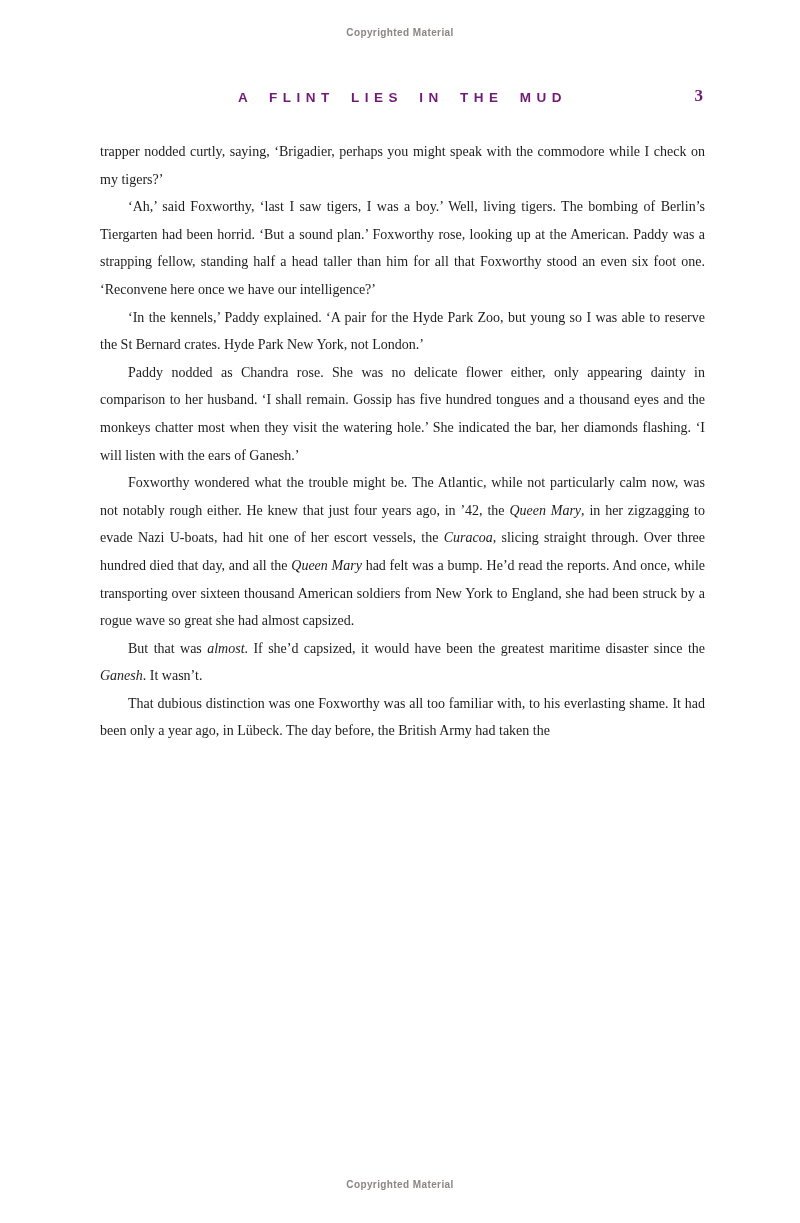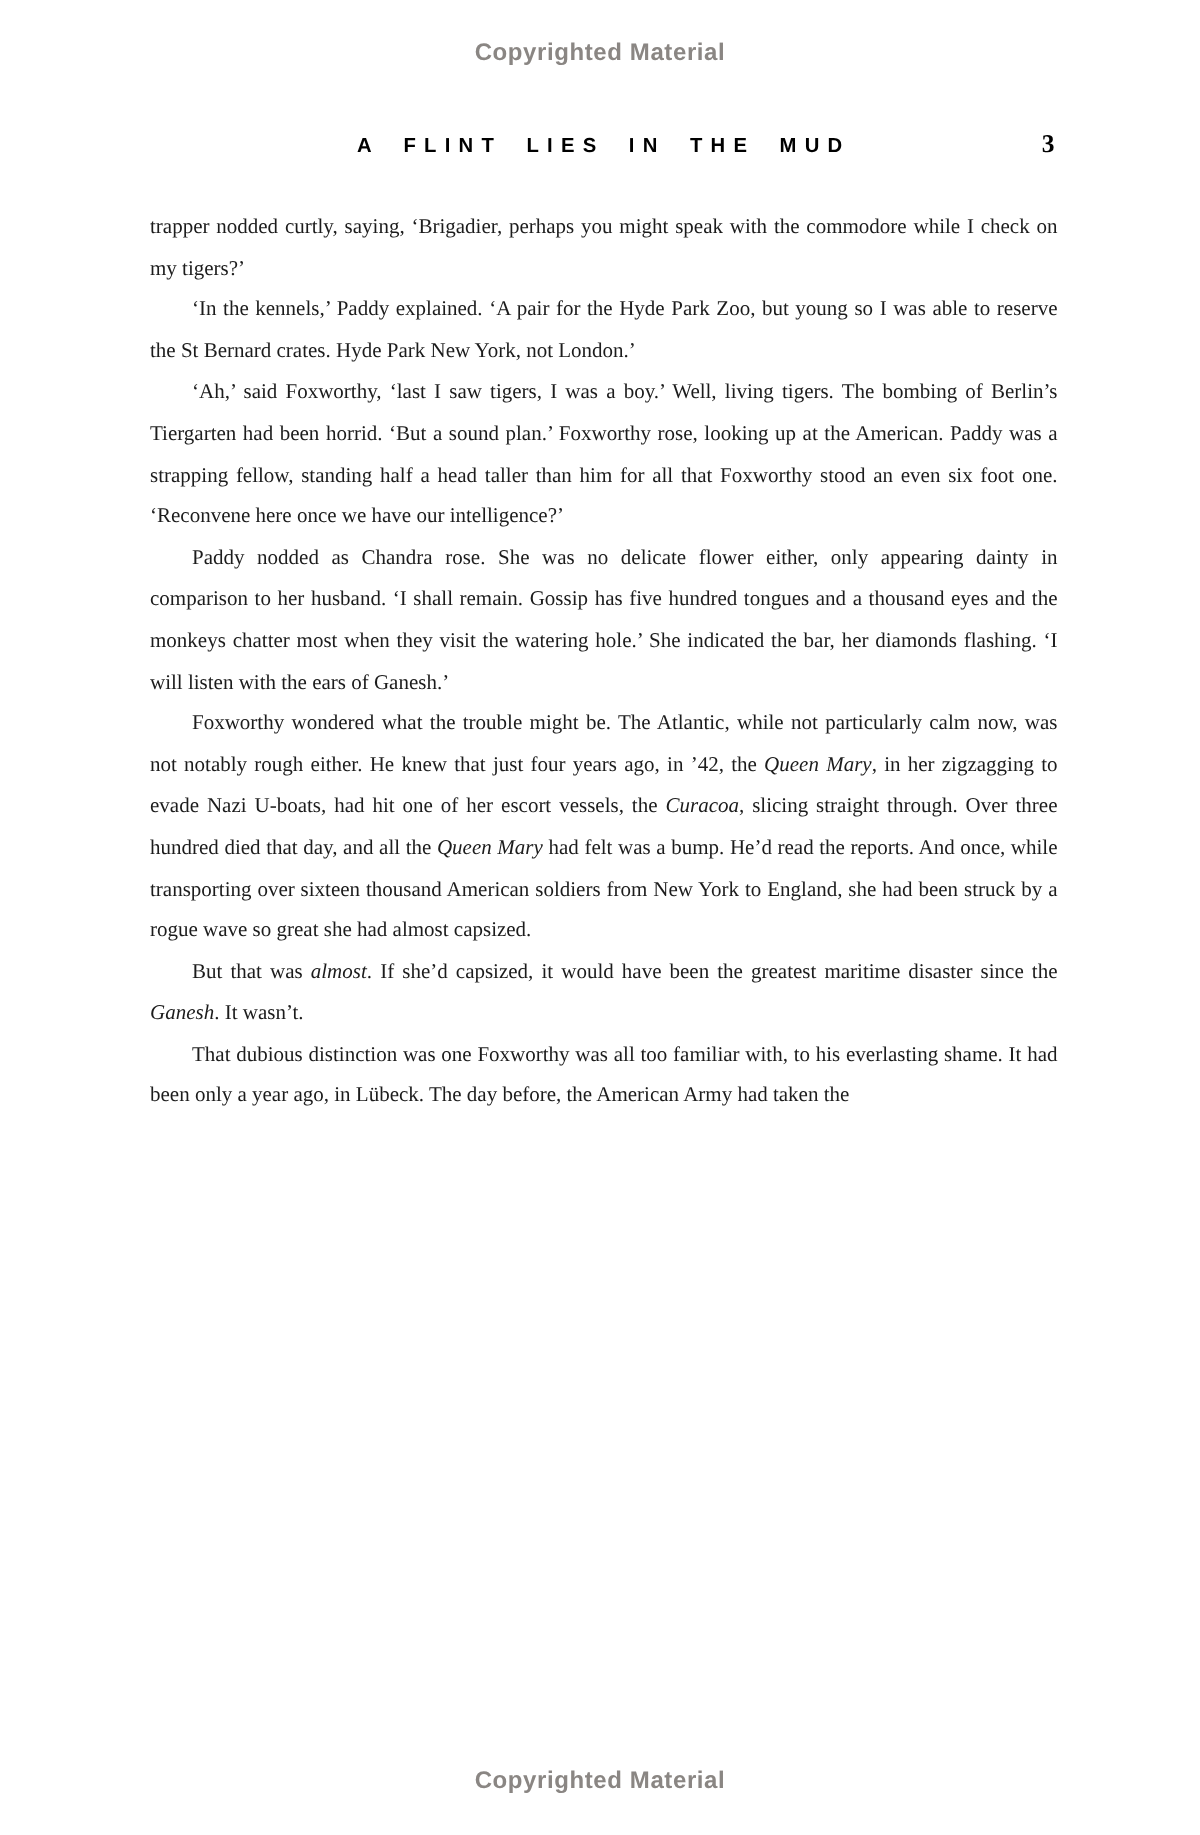--- a/index.html
+++ b/index.html
@@ -15,21 +15,21 @@
     background: #ffffff;
     overflow: hidden;
   }
   .notice {
     position: absolute;
     left: 0;
     width: 100%;
     text-align: center;
     font-family: "Liberation Sans", sans-serif;
     font-weight: 700;
-    font-size: 16px;
+    font-size: 10px;
     letter-spacing: 0.4px;
   }
   .notice.top { top: 27px; }
   .notice.bottom { top: 1179px; }
   .running-head {
     position: absolute;
     left: 100px;
     top: 88px;
     width: 605px;
     text-align: center;
@@ -70,30 +70,30 @@
     text-indent: 28px;
   }
 </style>
 </head>
 <body>
 
 <div class="page">
 
   <div class="notice top" style="color: rgb(138, 134, 131);">Copyrighted Material</div>
 
-  <div class="running-head" style="color: #000000;">
+  <div class="running-head" style="color: #701a75;">
     <span class="chapter-title">A FLINT LIES IN THE MUD</span>
     <span class="page-number">3</span>
   </div>
 
   <div class="body-text" style="color: rgb(28, 28, 28);">
       <p>trapper nodded curtly, saying, ‘Brigadier, perhaps you might speak with the commodore while I check on my tigers?’</p>
+      <p class="indent">‘Ah,’ said Foxworthy, ‘last I saw tigers, I was a boy.’ Well, living tigers. The bombing of Berlin’s Tiergarten had been horrid. ‘But a sound plan.’ Foxworthy rose, looking up at the American. Paddy was a strapping fellow, standing half a head taller than him for all that Foxworthy stood an even six foot one. ‘Reconvene here once we have our intelligence?’</p>
       <p class="indent">‘In the kennels,’ Paddy explained. ‘A pair for the Hyde Park Zoo, but young so I was able to reserve the St Bernard crates. Hyde Park New York, not London.’</p>
-      <p class="indent">‘Ah,’ said Foxworthy, ‘last I saw tigers, I was a boy.’ Well, living tigers. The bombing of Berlin’s Tiergarten had been horrid. ‘But a sound plan.’ Foxworthy rose, looking up at the American. Paddy was a strapping fellow, standing half a head taller than him for all that Foxworthy stood an even six foot one. ‘Reconvene here once we have our intelligence?’</p>
       <p class="indent">Paddy nodded as Chandra rose. She was no delicate flower either, only appearing dainty in comparison to her husband. ‘I shall remain. Gossip has five hundred tongues and a thousand eyes and the monkeys chatter most when they visit the watering hole.’ She indicated the bar, her diamonds flashing. ‘I will listen with the ears of Ganesh.’</p>
       <p class="indent">Foxworthy wondered what the trouble might be. The Atlantic, while not particularly calm now, was not notably rough either. He knew that just four years ago, in ’42, the <i>Queen Mary</i>, in her zigzagging to evade Nazi U-boats, had hit one of her escort vessels, the <i>Curacoa</i>, slicing straight through. Over three hundred died that day, and all the <i>Queen Mary</i> had felt was a bump. He’d read the reports. And once, while transporting over sixteen thousand American soldiers from New York to England, she had been struck by a rogue wave so great she had almost capsized.</p>
       <p class="indent">But that was <i>almost</i>. If she’d capsized, it would have been the greatest maritime disaster since the <i>Ganesh</i>. It wasn’t.</p>
-      <p class="indent">That dubious distinction was one Foxworthy was all too familiar with, to his everlasting shame. It had been only a year ago, in Lübeck. The day before, the American Army had taken the</p>
+      <p class="indent">That dubious distinction was one Foxworthy was all too familiar with, to his everlasting shame. It had been only a year ago, in Lübeck. The day before, the British Army had taken the</p>
     </div>
 
   <div class="notice bottom" style="color: rgb(138, 134, 131);">Copyrighted Material</div>
 
 </div>
 
 </body></html>

